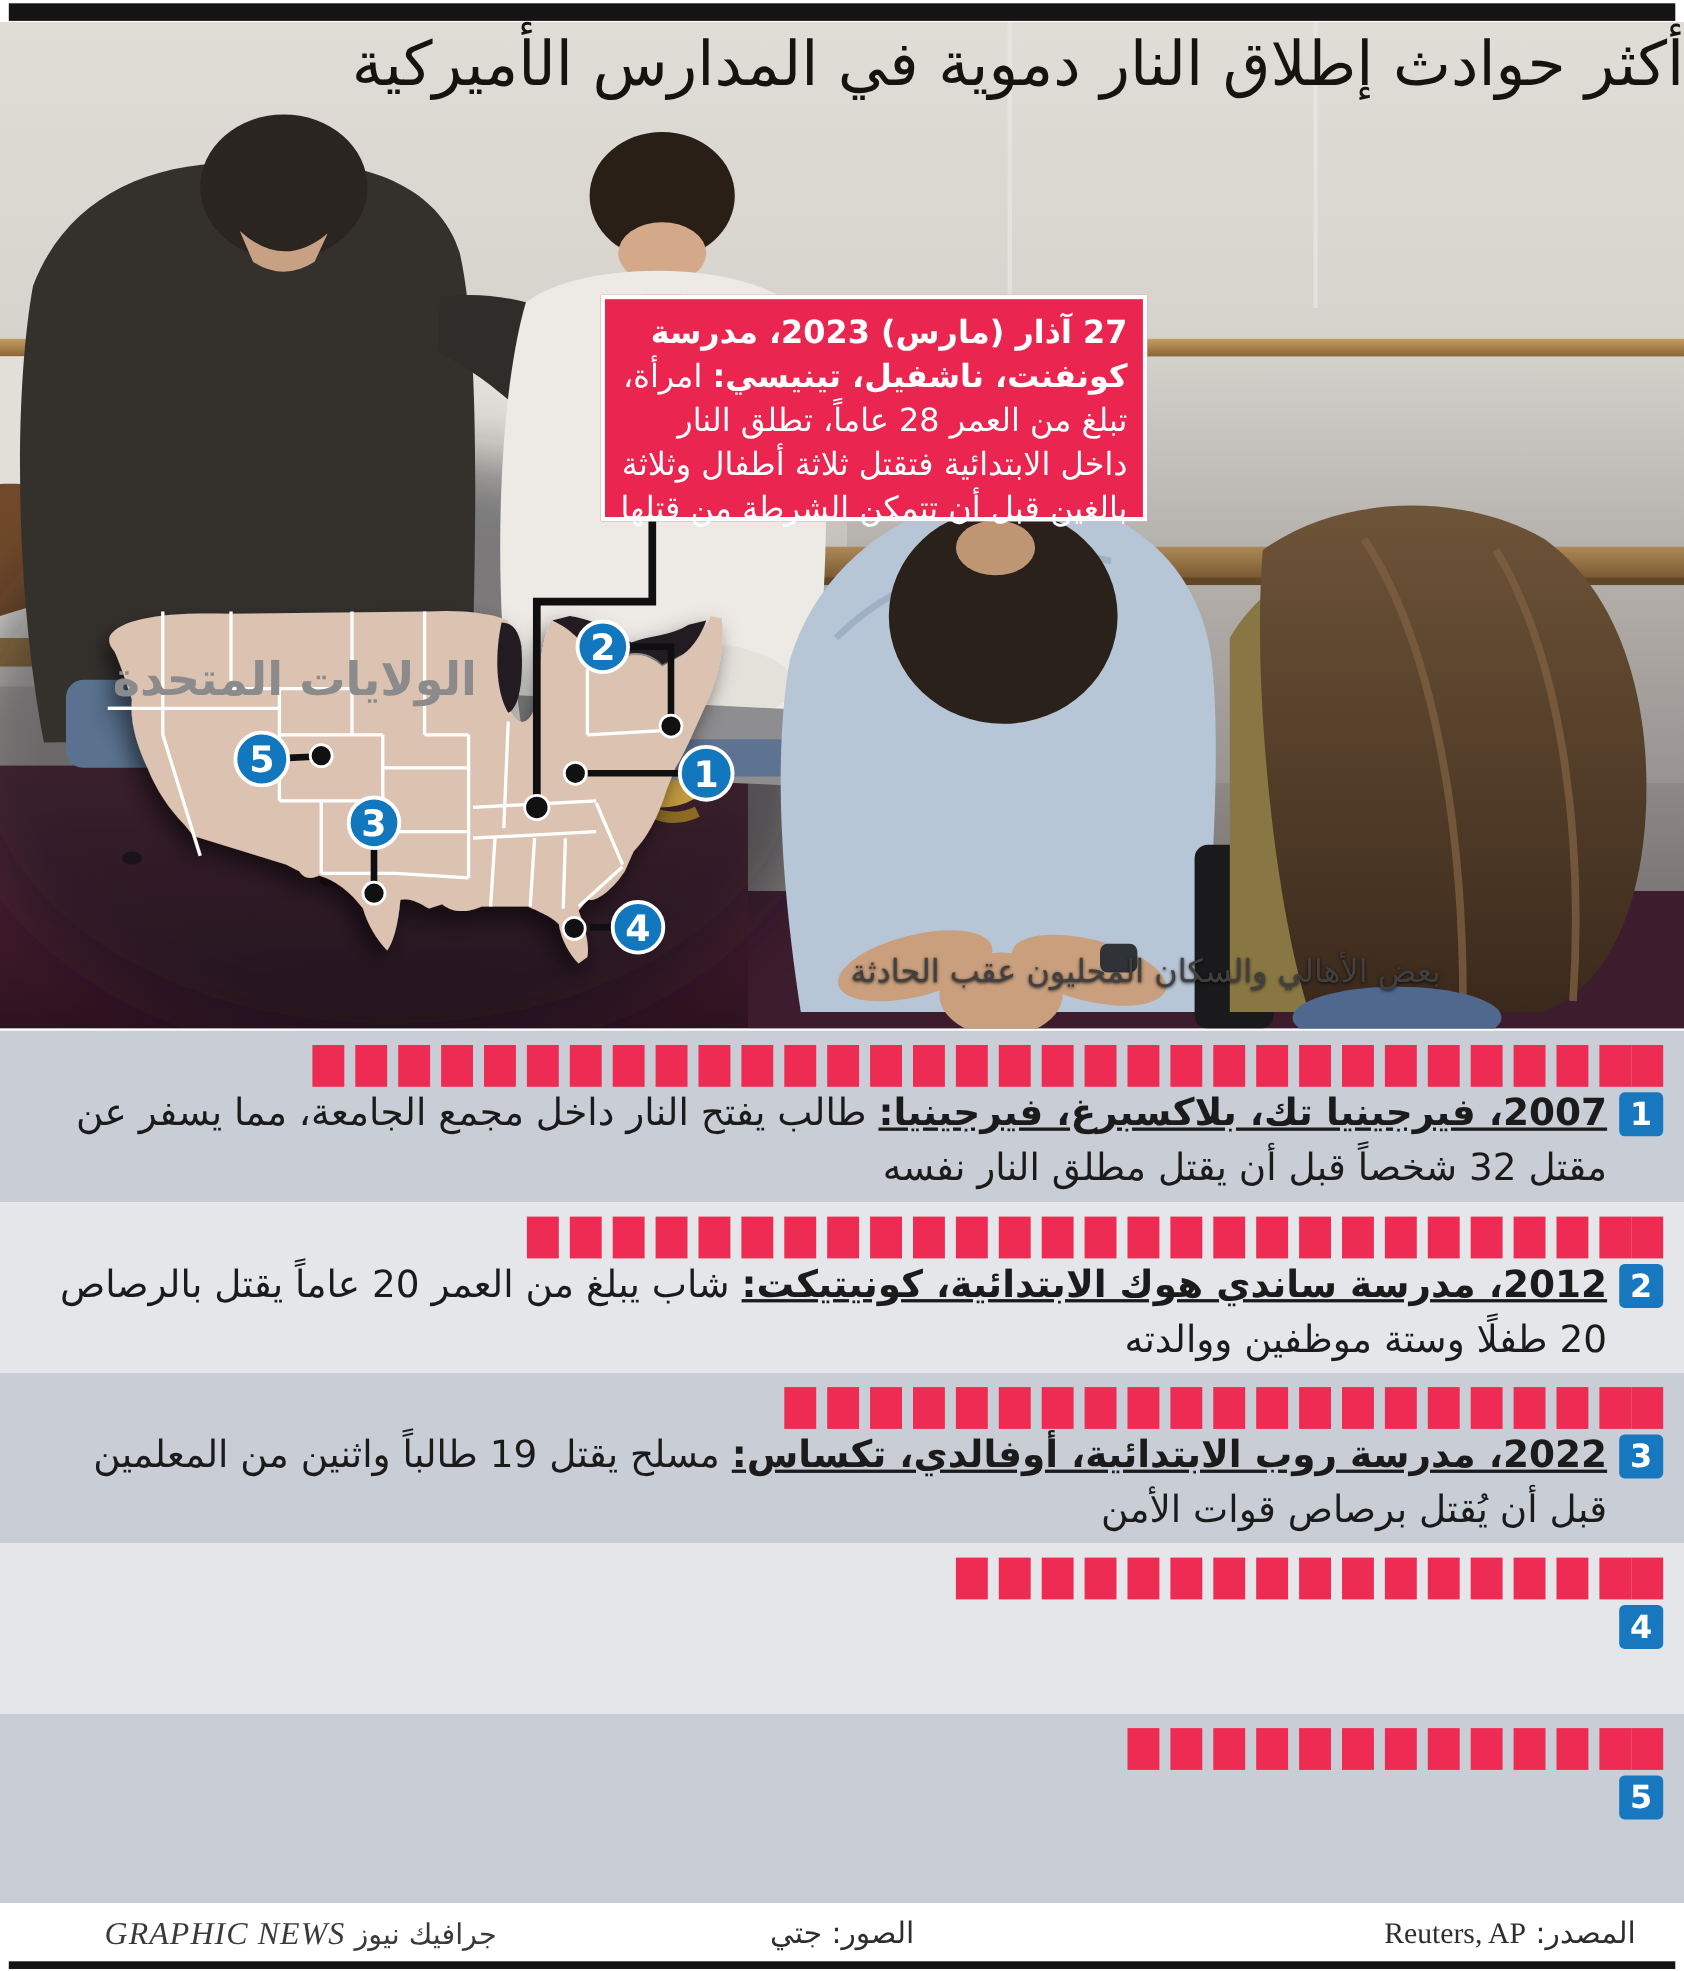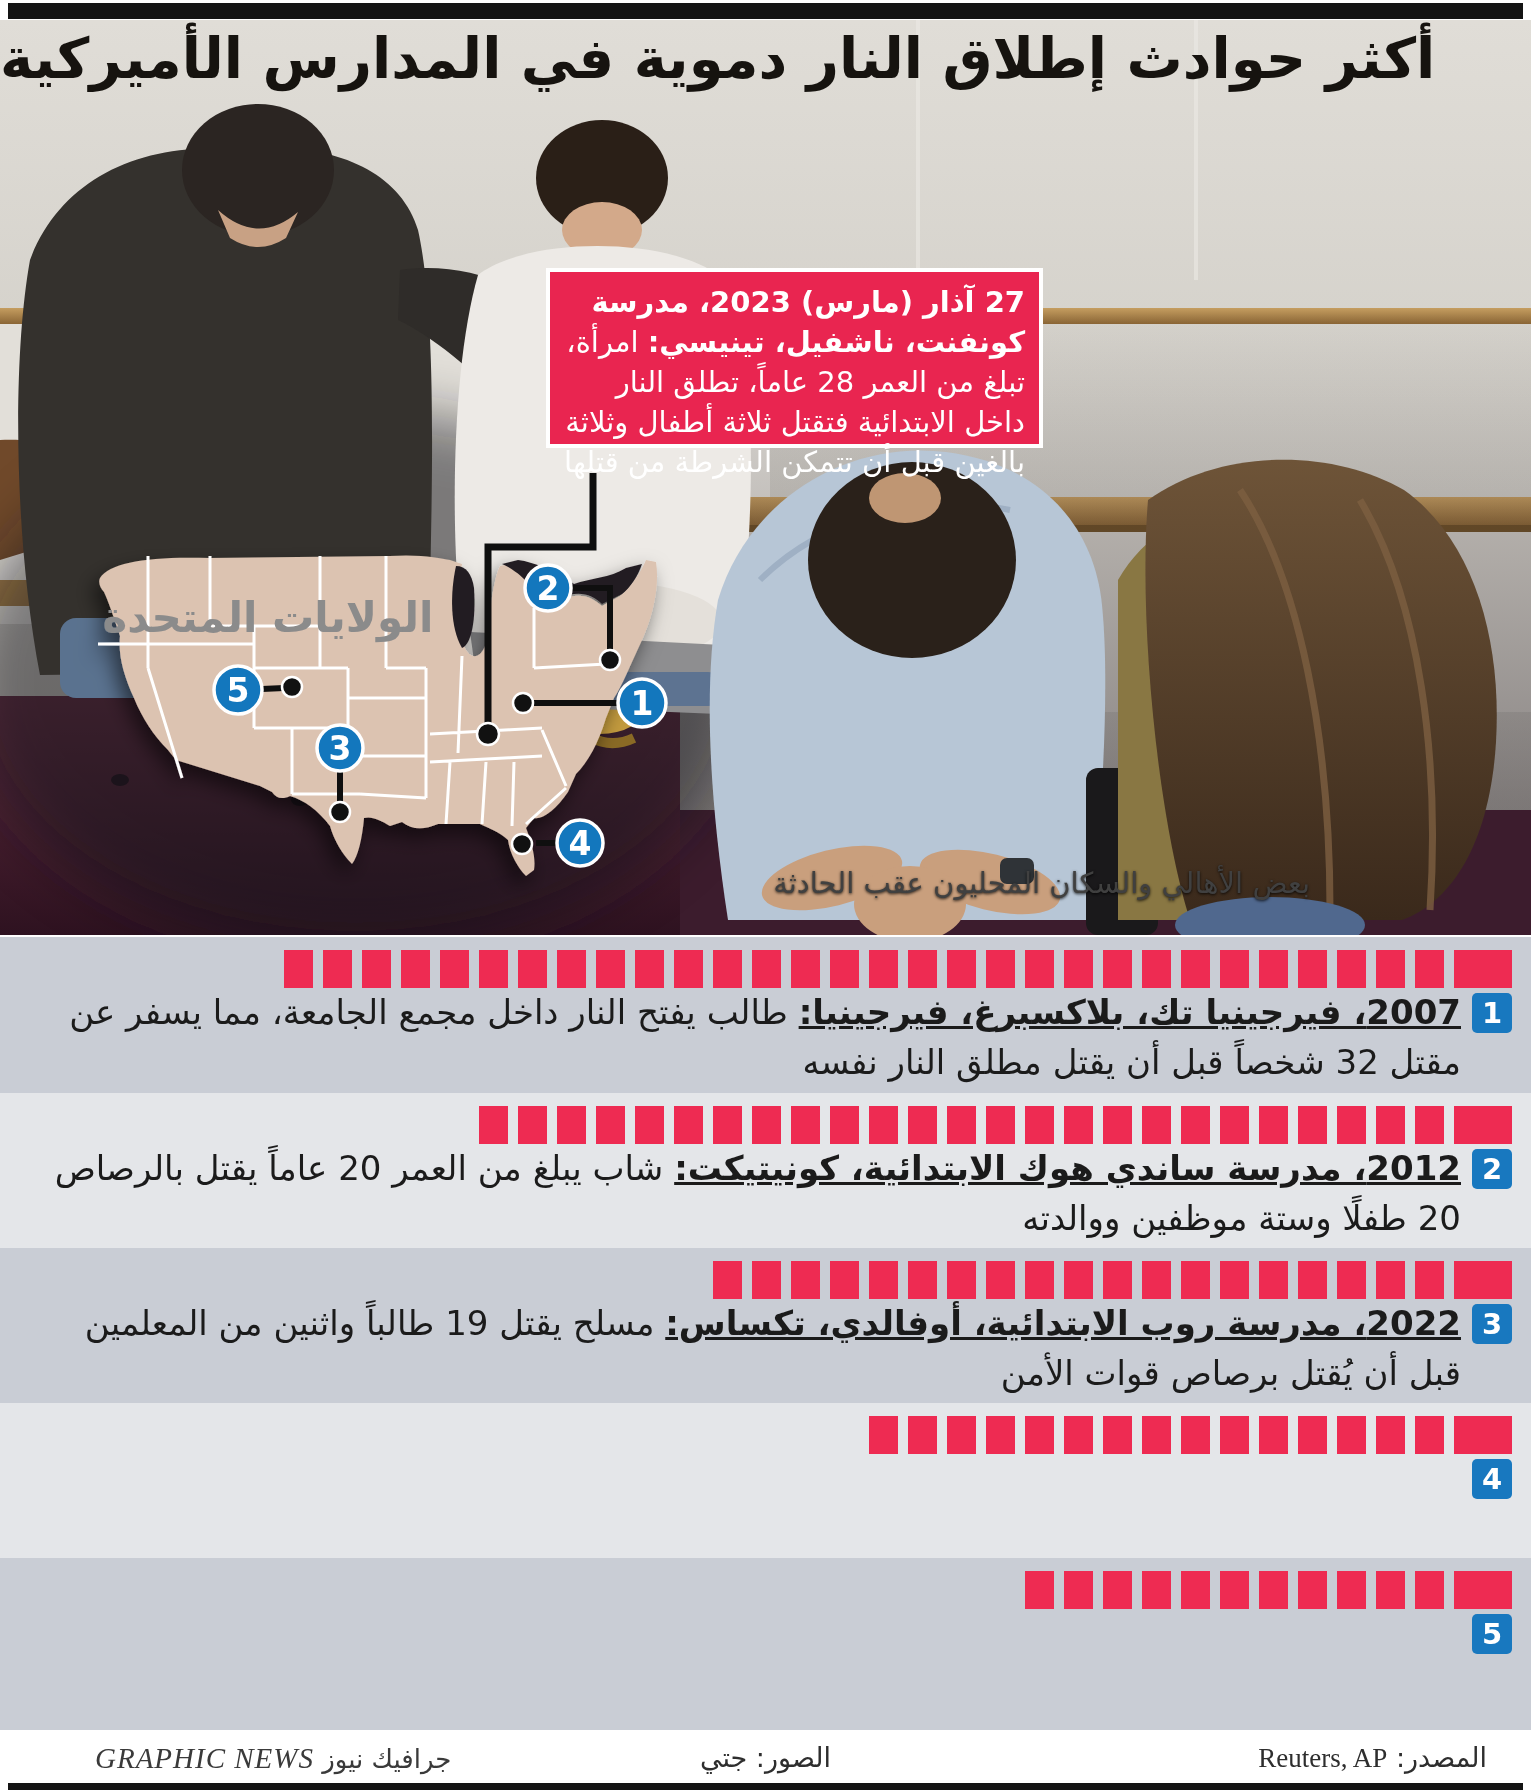--- a/index.html
+++ b/index.html
@@ -2,24 +2,24 @@
 <html lang="ar"><head>
 <meta charset="utf-8">
 <style>
   html,body{margin:0;padding:0;background:#ffffff;}
   .page{position:relative;width:1531px;height:1792px;background:#fff;overflow:hidden;
         font-family:"DejaVu Sans",sans-serif;}
   .topbar{position:absolute;left:8px;right:8px;top:3px;height:16px;background:#141414;}
   .bottomrule{position:absolute;left:8px;right:8px;top:1783px;height:7px;background:#141414;}
 
   .photo{position:absolute;left:0;top:20px;width:1531px;height:915px;}
-  .title{position:absolute;left:0;right:0;top:26px;text-align:left;direction:rtl;
-         font-size:56px;font-weight:bold;color:#16130f;letter-spacing:-1px;z-index:5;}
-
-  .callout{position:absolute;left:546px;top:268px;width:497px;height:180px;box-sizing:border-box;
+  .title{position:absolute;left:0;right:0;top:26px;text-align:right;direction:rtl;
+         font-size:56px;font-weight:normal;color:#16130f;letter-spacing:-1px;z-index:5;}
+
+  .callout{position:absolute;left:546px;top:268px;width:497px;height:206px;box-sizing:border-box;
            background:#e92550;border:4px solid #fff;z-index:6;direction:rtl;text-align:right;
            padding:10px 14px;color:#fff;font-size:29px;line-height:40px;}
   .callout b{font-weight:bold;}
 
   .photo-caption{position:absolute;right:221px;top:866px;z-index:6;direction:rtl;color:#404040;
                  font-size:29px;text-shadow:0 1px 3px rgba(0,0,0,.8);}
 
   .rows{position:absolute;left:0;top:937px;width:1531px;}
   .row{position:absolute;left:0;width:1531px;}
   .row.dark{background:#c9cdd5;}

